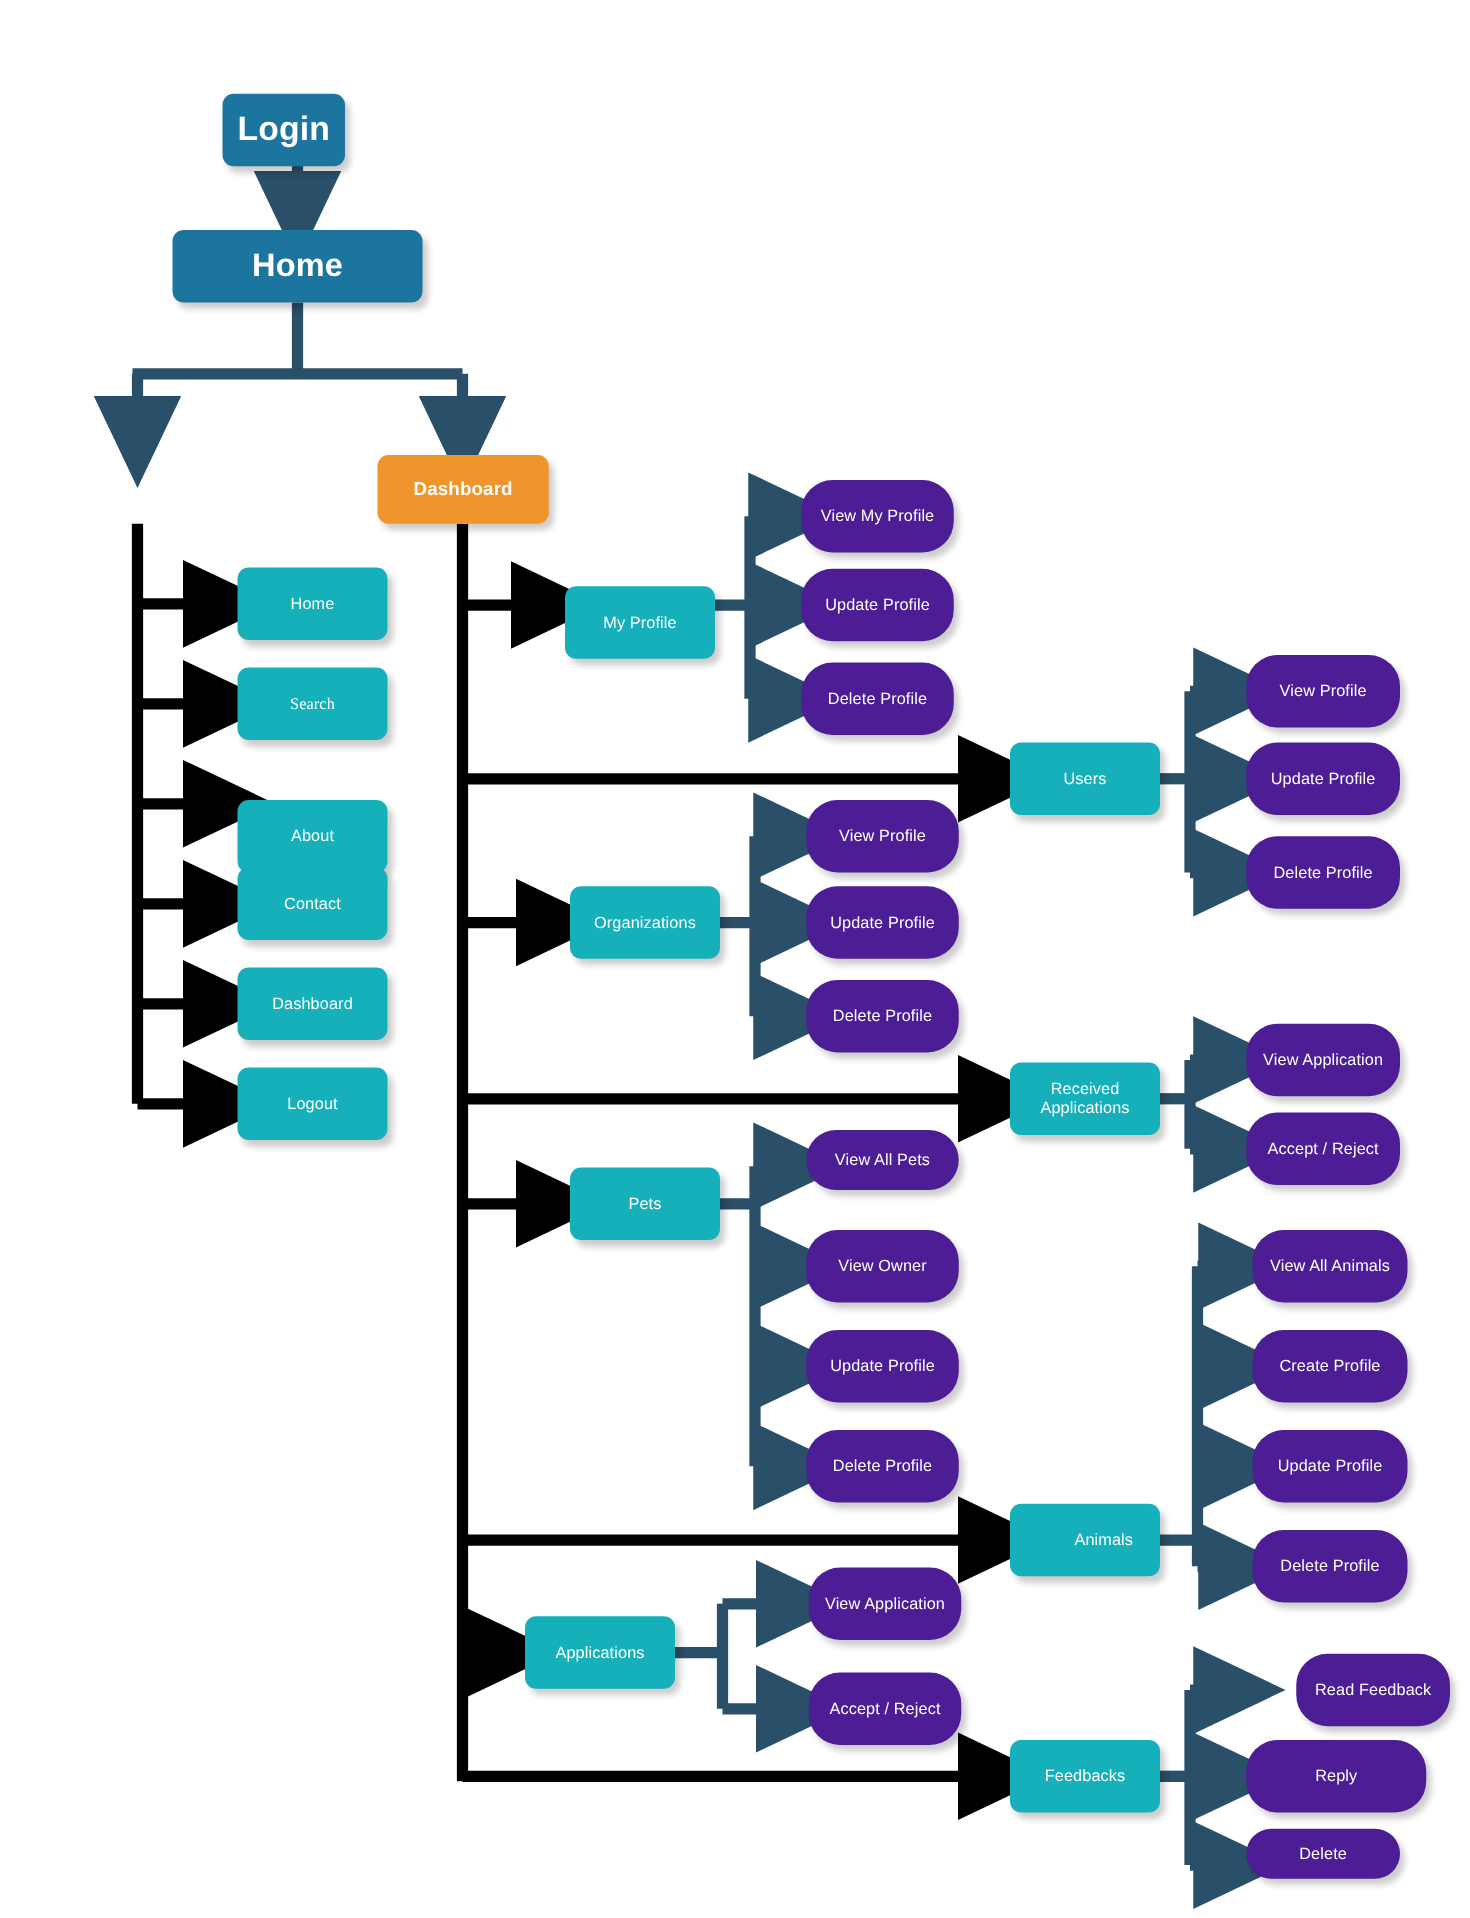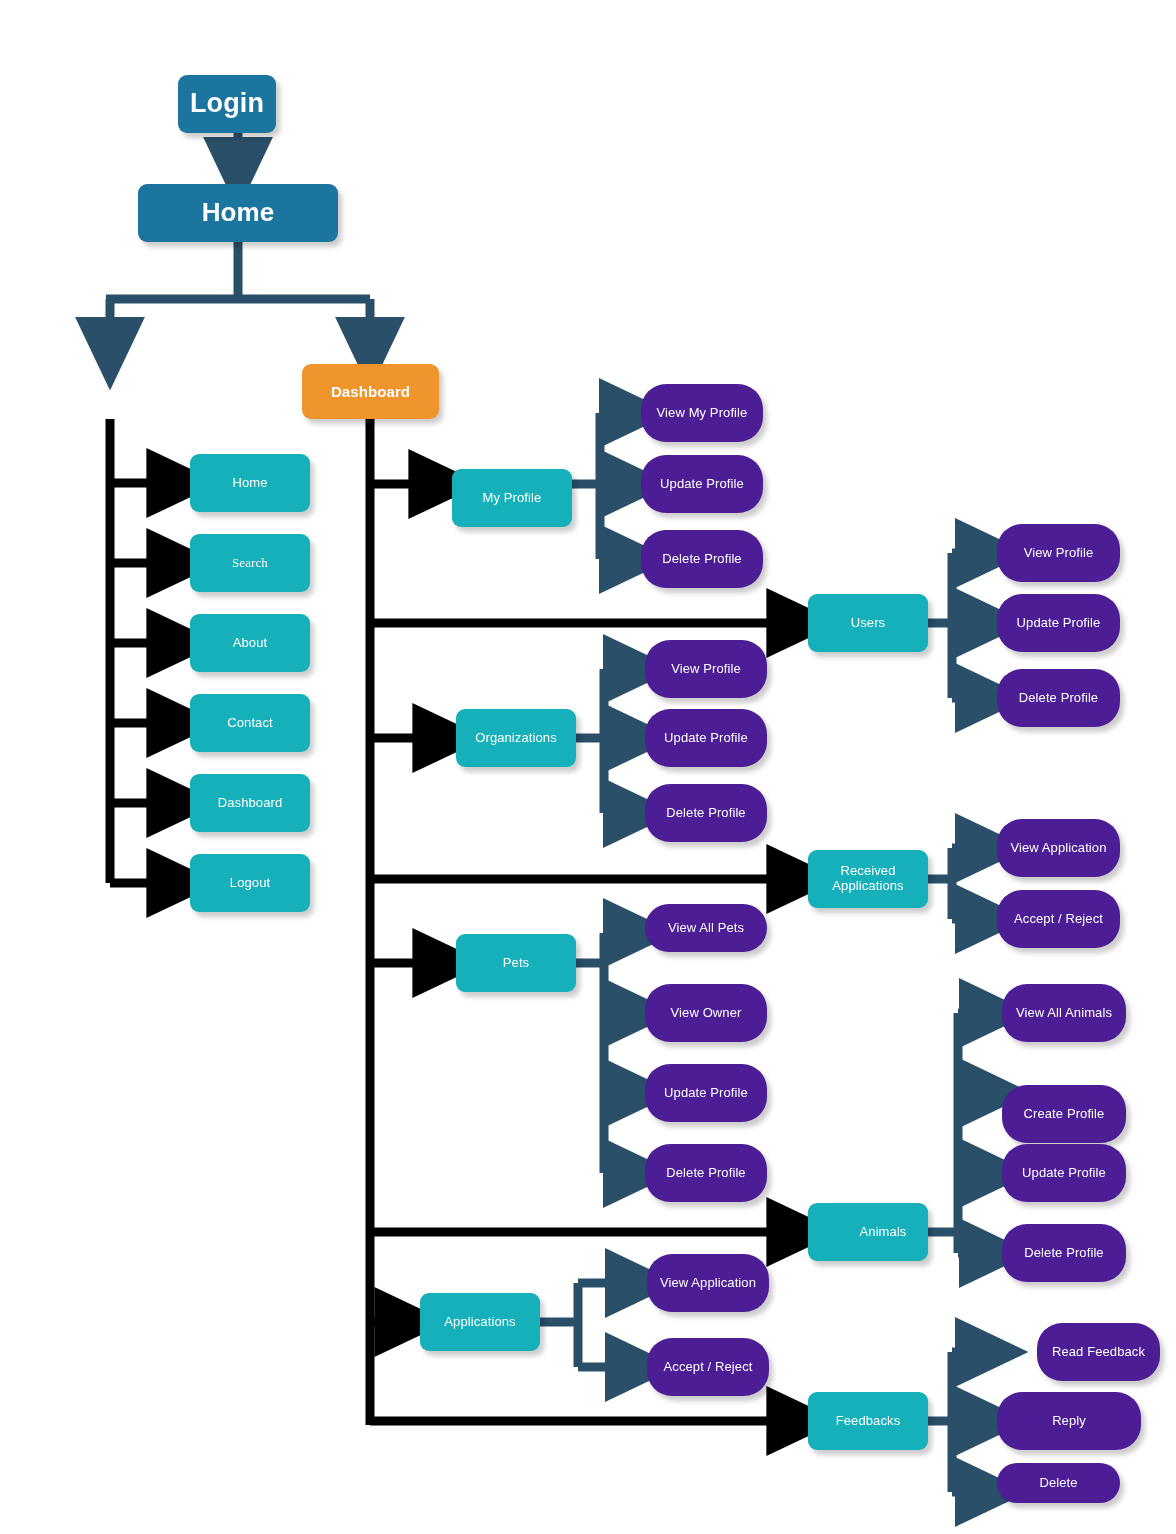--- a/index.html
+++ b/index.html
@@ -191,21 +191,21 @@
   <div class="node orange" style="left:302px; top:364px; width:137px; height:55px;">
     <span class="node-label">Dashboard</span>
   </div>
 
   <div class="node teal" style="left:190px; top:454px; width:120px; height:58px;">
     <span class="node-label">Home</span>
   </div>
   <div class="node teal" style="left:190px; top:534px; width:120px; height:58px;font-family:Liberation Serif, serif;">
     <span class="node-label">Search</span>
   </div>
-  <div class="node teal" style="left:190px; top:614px; width:120px; height:58px;">
+  <div class="node teal" style="left:190px; top:640px; width:120px; height:58px;">
     <span class="node-label">About</span>
   </div>
   <div class="node teal" style="left:190px; top:694px; width:120px; height:58px;">
     <span class="node-label">Contact</span>
   </div>
   <div class="node teal" style="left:190px; top:774px; width:120px; height:58px;">
     <span class="node-label">Dashboard</span>
   </div>
   <div class="node teal" style="left:190px; top:854px; width:120px; height:58px;">
     <span class="node-label">Logout</span>
@@ -276,21 +276,21 @@
   <div class="node grey" style="left:645px; top:1144px; width:122px; height:58px;">
     <span class="node-label">Delete Profile</span>
   </div>
 
   <div class="node teal" style="left:808px; top:1203px; width:120px; height:58px;padding-left:30px;">
     <span class="node-label">Animals</span>
   </div>
   <div class="node grey" style="left:1002px; top:984px; width:124px; height:58px;">
     <span class="node-label">View All Animals</span>
   </div>
-  <div class="node grey" style="left:1002px; top:1064px; width:124px; height:58px;margin-top:21px;">
+  <div class="node grey" style="left:1002px; top:1064px; width:124px; height:58px;">
     <span class="node-label">Create Profile</span>
   </div>
   <div class="node grey" style="left:1002px; top:1144px; width:124px; height:58px;">
     <span class="node-label">Update Profile</span>
   </div>
   <div class="node grey" style="left:1002px; top:1224px; width:124px; height:58px;">
     <span class="node-label">Delete Profile</span>
   </div>
 
   <div class="node teal" style="left:420px; top:1293px; width:120px; height:58px;">

